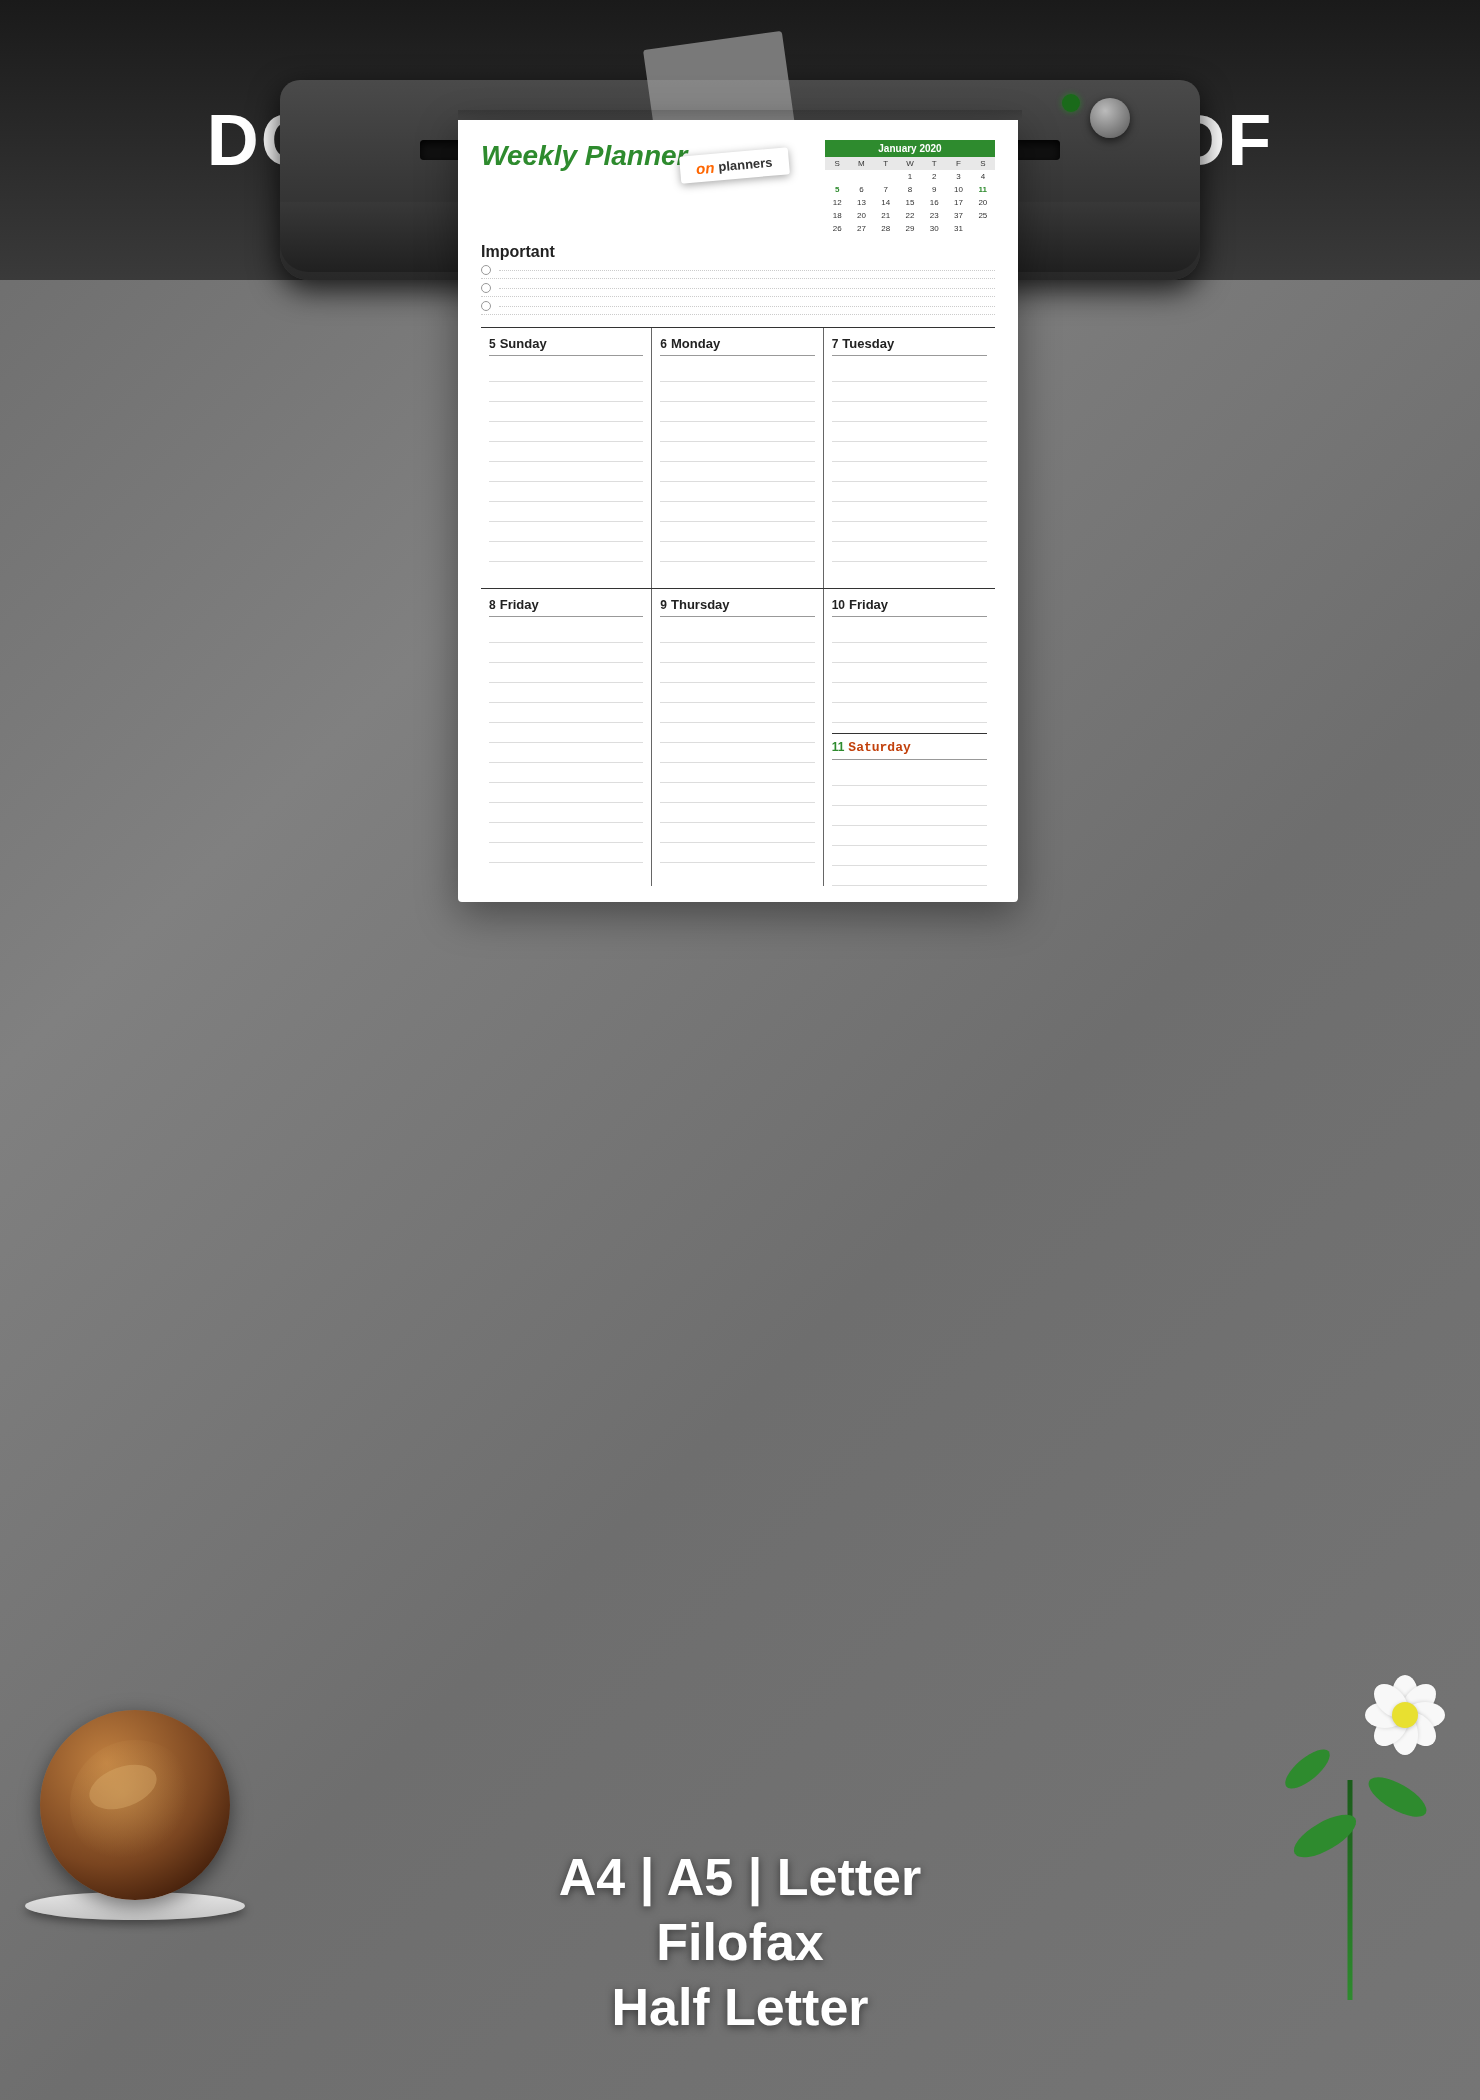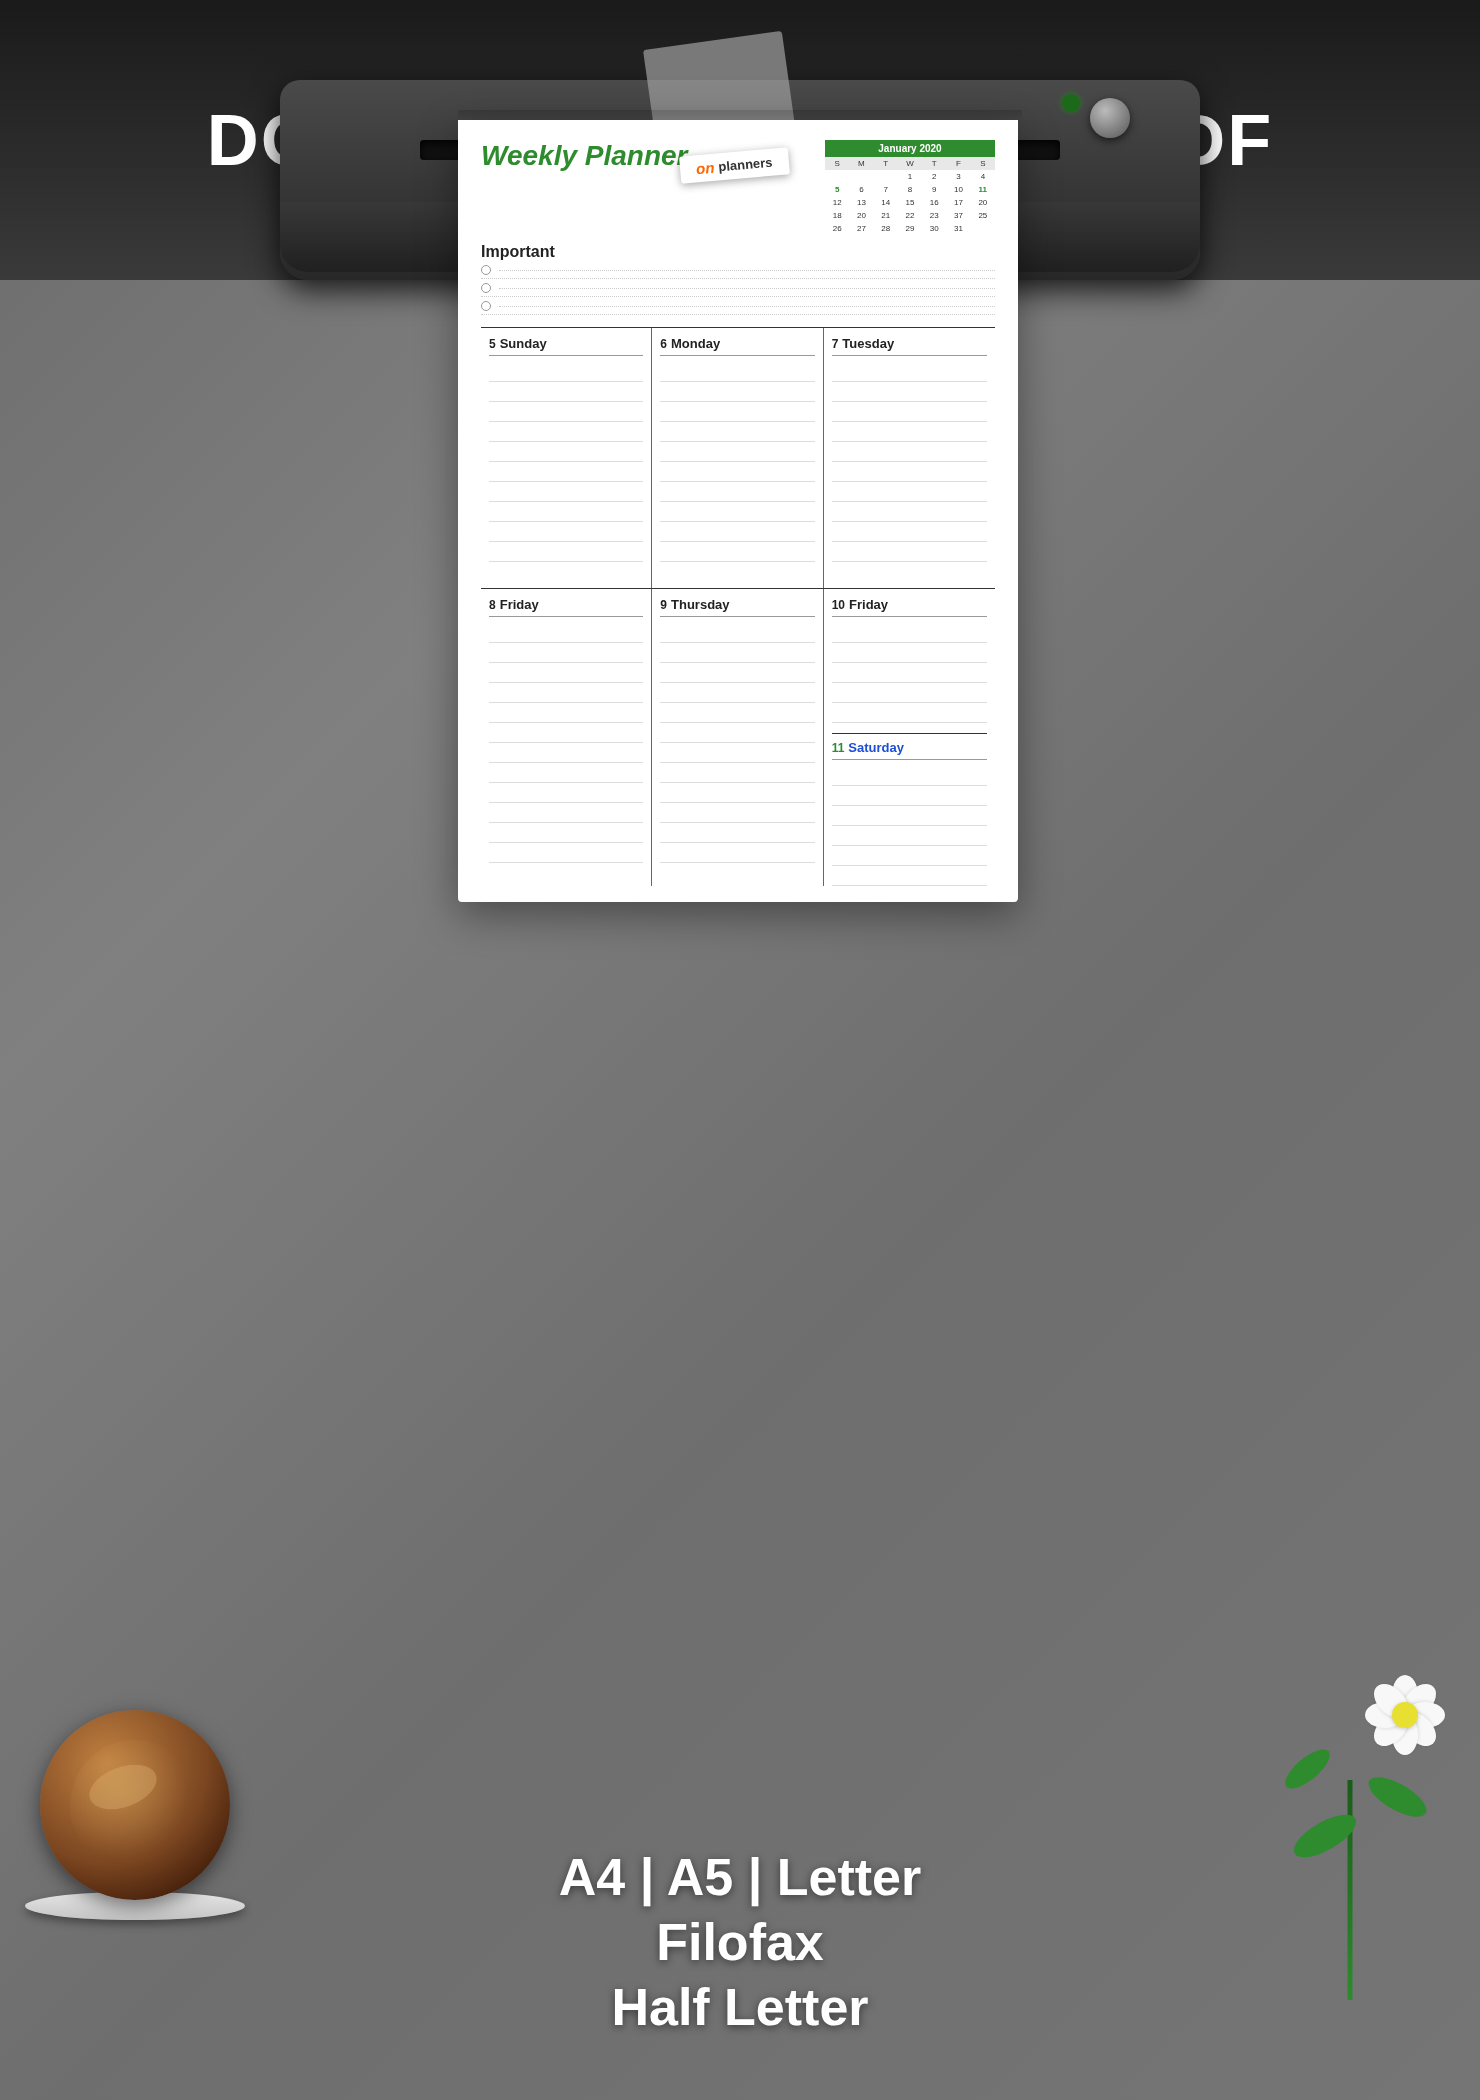--- a/index.html
+++ b/index.html
@@ -198,21 +198,22 @@
     }
 
     .day-name {
       font-size: 13px;
       font-weight: 700;
       color: #222;
       margin-left: 4px;
     }
 
     .day-name.green {
-      color: #1d4ed8;
+      color: #c2410c;
+      font-family: Liberation Mono, monospace;
     }
 
     .day-header-row {
       display: flex;
       align-items: baseline;
       margin-bottom: 6px;
       border-bottom: 1px solid #999;
       padding-bottom: 4px;
     }
 

